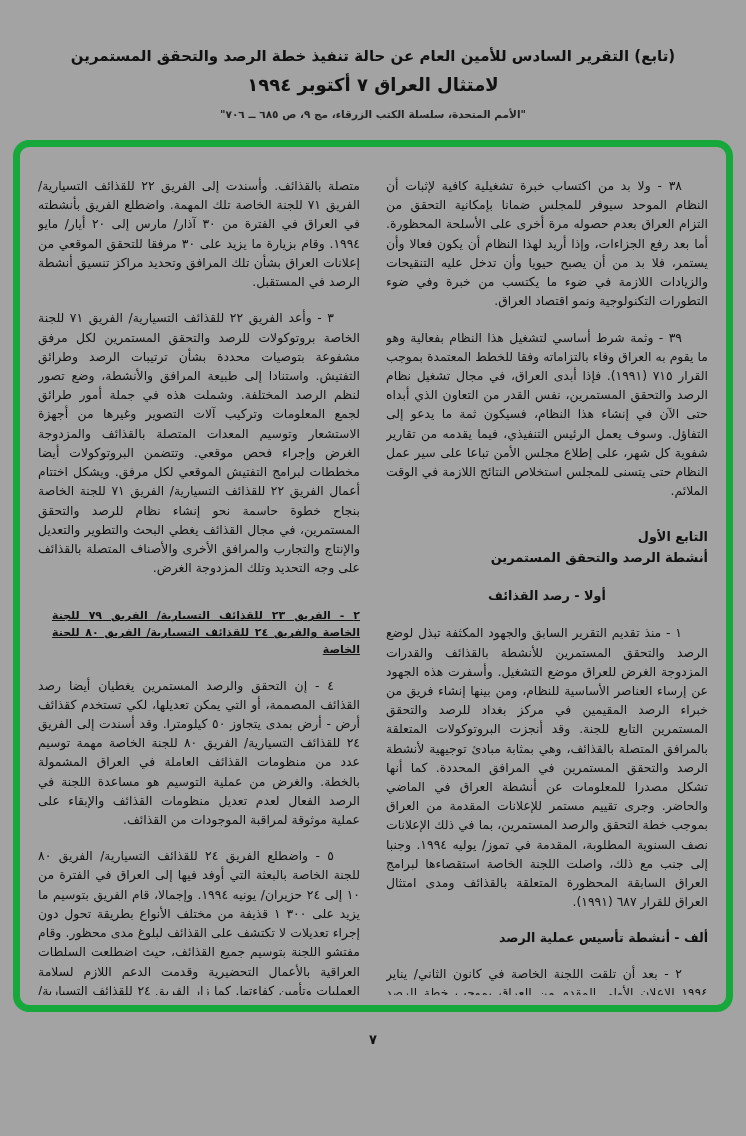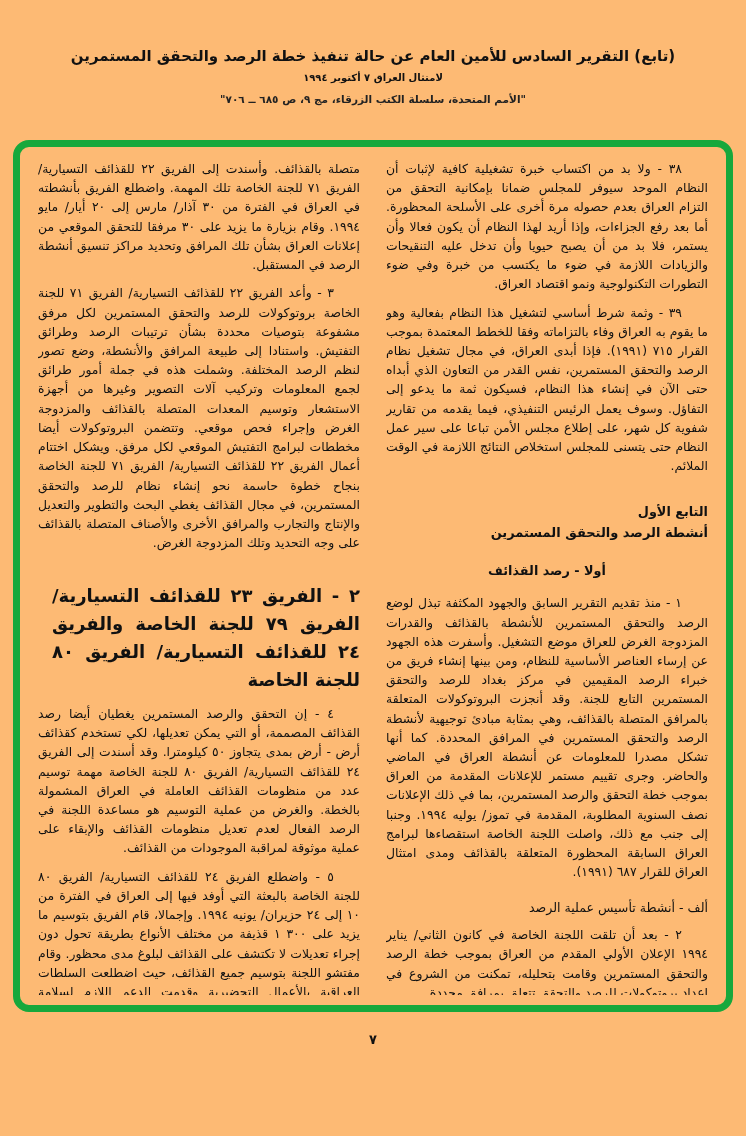--- a/index.html
+++ b/index.html
@@ -1,35 +1,35 @@
 <!DOCTYPE html>
 <html lang="ar" dir="rtl" style="--accent: #17a83c;"><head>
 <meta charset="utf-8">
 <style>
   html,body{margin:0;padding:0;background:#ffffff;}
   .doc-page{
     position:relative;
     width:746px;height:1136px;
-    background:#fdba74;
+    background:#a3a3a3;
     font-family:"DejaVu Sans",sans-serif;
     direction:rtl;
     overflow:hidden;
     color:#111;
   }
   
   .doc-header{
     position:absolute;top:44px;left:0;right:0;
     text-align:center;
     direction:rtl;
   }
   .doc-header .title-1{
     font-size:15px;font-weight:bold;line-height:1.6;
   }
   .doc-header .title-2{
-    font-size:10px;font-weight:bold;line-height:1.9;
+    font-size:18px;font-weight:bold;line-height:1.9;
   }
   .doc-header .source-line{
     font-size:10.5px;font-weight:bold;margin-top:6px;color:#222;
   }
   
   .green-frame{
     position:absolute;
     left:13px;right:13px;top:140px;height:872px;
     border:7px solid var(--accent,#17a83c);
     border-radius:16px;
@@ -46,27 +46,27 @@
   }
   .col{
     flex:1 1 0;
     min-width:0;
     font-size:12.4px;
     line-height:1.55;
     text-align:justify;
     direction:rtl;
     overflow:hidden;
   }
-  .col p{margin:0 0 9px 0;text-indent:26px;}
+  .col p{margin:17px 0 9px 0;text-indent:26px;}
   .col p.no-indent{text-indent:0;}
   .h-annex{font-weight:bold;margin:26px 0 2px 0;font-size:12.8px;}
   .h-annex-sub{font-weight:bold;margin:0 0 12px 0;font-size:13px;}
   .h-section{font-weight:bold;text-align:center;margin:18px 0 12px 0;font-size:12.8px;}
-  .h-sub{font-weight:normal;margin:16px 0 8px 0;font-size:12.6px;text-indent:0;}
-  .h-sub-team{font-weight:bold;margin:6px 0 10px 0;font-size:18px;text-indent:0;padding-left:14px;}
+  .h-sub{font-weight:bold;margin:16px 0 8px 0;font-size:12.6px;text-indent:0;}
+  .h-sub-team{font-weight:bold;margin:6px 0 10px 0;font-size:11px;text-indent:0;padding-left:14px;text-decoration:underline;}
   .left-col .h-sub-team{margin-top:30px;}
   
   .page-footer{
     position:absolute;left:0;right:0;top:1032px;
     text-align:center;
     font-size:13px;font-weight:bold;
   }
 </style>
 </head>
 <body>

